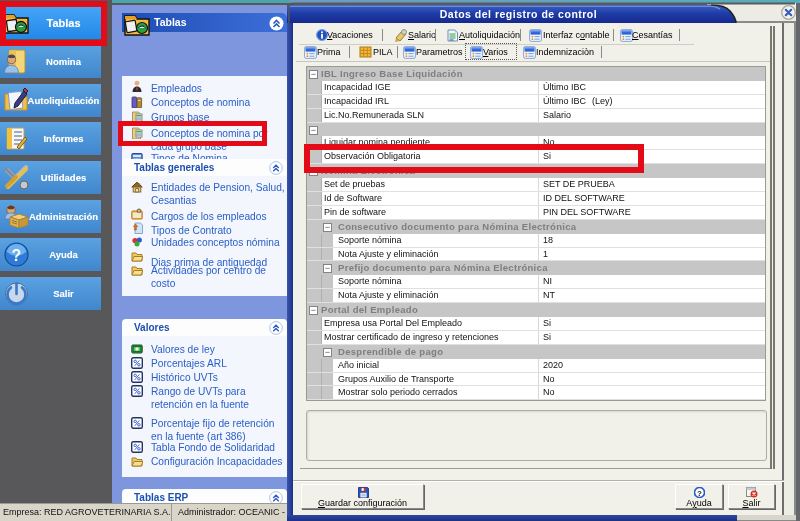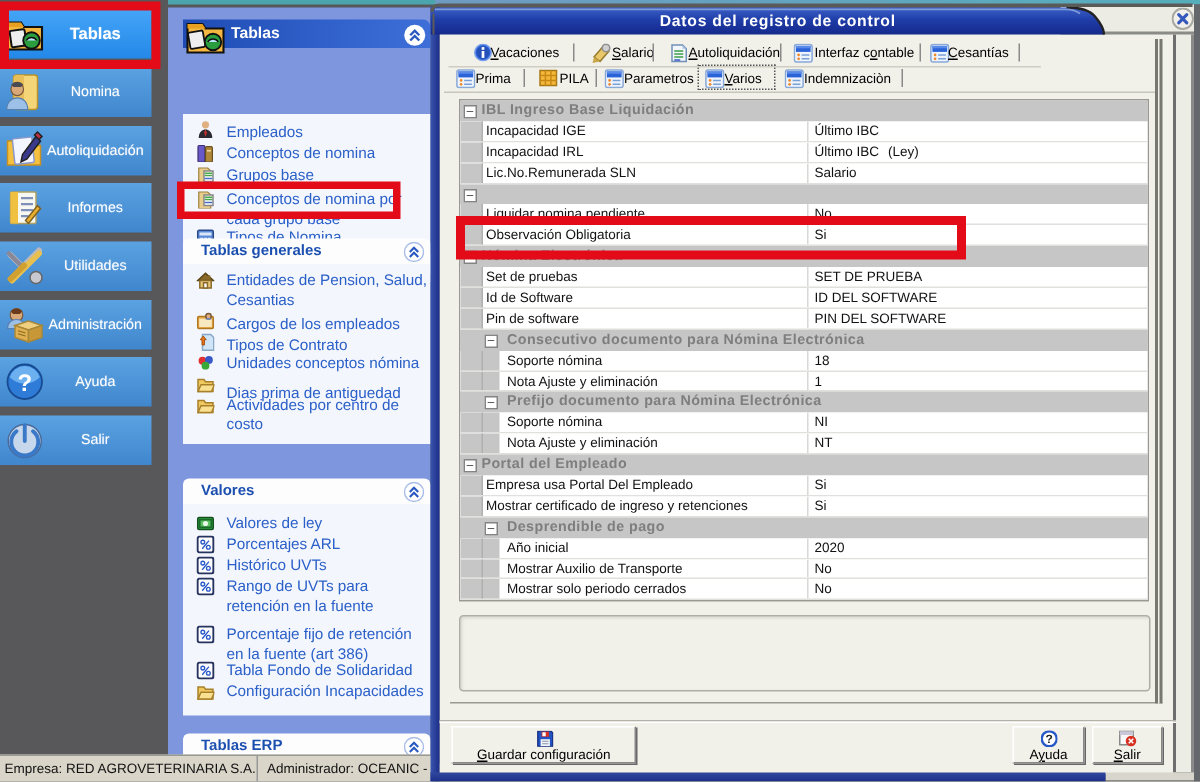--- a/index.html
+++ b/index.html
@@ -1,19 +1,19 @@
 <!DOCTYPE html>
 <html><head><meta charset="utf-8"><style>
 *{margin:0;padding:0;box-sizing:border-box;}
 body{width:800px;height:521px;position:relative;overflow:hidden;font-family:"Liberation Sans",sans-serif;background:#58585a;}
 .abs{position:absolute;}
 
 #sidebar{left:0;top:0;width:112px;height:505px;background:#58585a;}
 .sbtn{position:absolute;left:0;width:101px;height:33px;background:linear-gradient(#5ba2e2,#3f86cd);color:#fff;font-size:9.5px;}
-.sbtn .lbl{position:absolute;left:30px;right:4px;top:0;bottom:0;display:flex;align-items:center;justify-content:center;text-shadow:0 0 1px rgba(255,255,255,.4);}
+.sbtn .lbl{position:absolute;left:30px;right:4px;top:0;bottom:0;display:flex;align-items:center;justify-content:center;text-shadow:0 0 1px rgba(255,255,255,.4);font-weight:bold;}
 .sbtn svg{position:absolute;left:3px;top:3px;}
 
 #panel{left:112px;top:5px;width:175px;height:500px;background:#7d96dd;}
 .sect{position:absolute;left:10px;width:165px;}
 .shead{position:absolute;left:0;right:0;top:0;height:17px;background:#fdfdfe;border-radius:4px 4px 0 0;color:#1c50b0;font-weight:bold;font-size:10px;line-height:17px;padding-left:12px;}
 .scont{position:absolute;left:0;right:0;background:#f4f6fd;}
 .chev2{position:absolute;right:4px;}
 .it{position:absolute;left:29px;color:#2a60c8;font-size:10.2px;line-height:12.6px;white-space:nowrap;}
 .ic{position:absolute;left:9px;width:12px;height:12px;font-size:9px;line-height:12px;text-align:center;}
 
@@ -544,21 +544,21 @@
         <span class="sel"></span>
         <span class="ind"></span>
         <span class="vline"></span>
         <span class="nm2">Año inicial</span>
         <span class="vl">2020</span>
       </div>
     <div class="grow i">
         <span class="sel"></span>
         <span class="ind"></span>
         <span class="vline"></span>
-        <span class="nm2">Mostrar Auxilio de Transporte</span>
+        <span class="nm2">Grupos Auxilio de Transporte</span>
         <span class="vl">No</span>
       </div>
     <div class="grow i">
         <span class="sel"></span>
         <span class="ind"></span>
         <span class="vline"></span>
         <span class="nm2">Mostrar solo periodo cerrados</span>
         <span class="vl">No</span>
       </div>
   </div>

